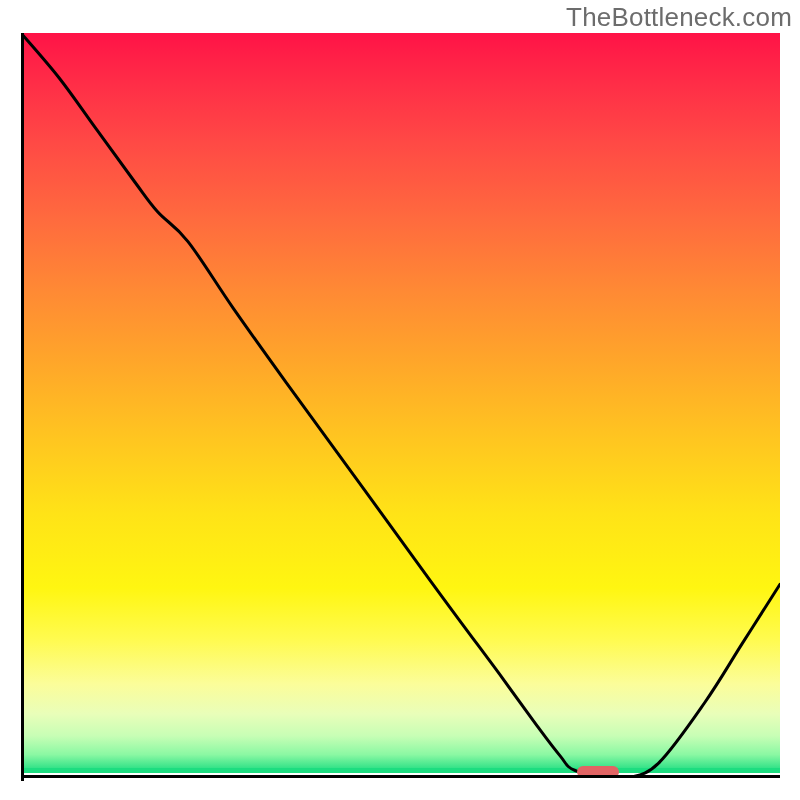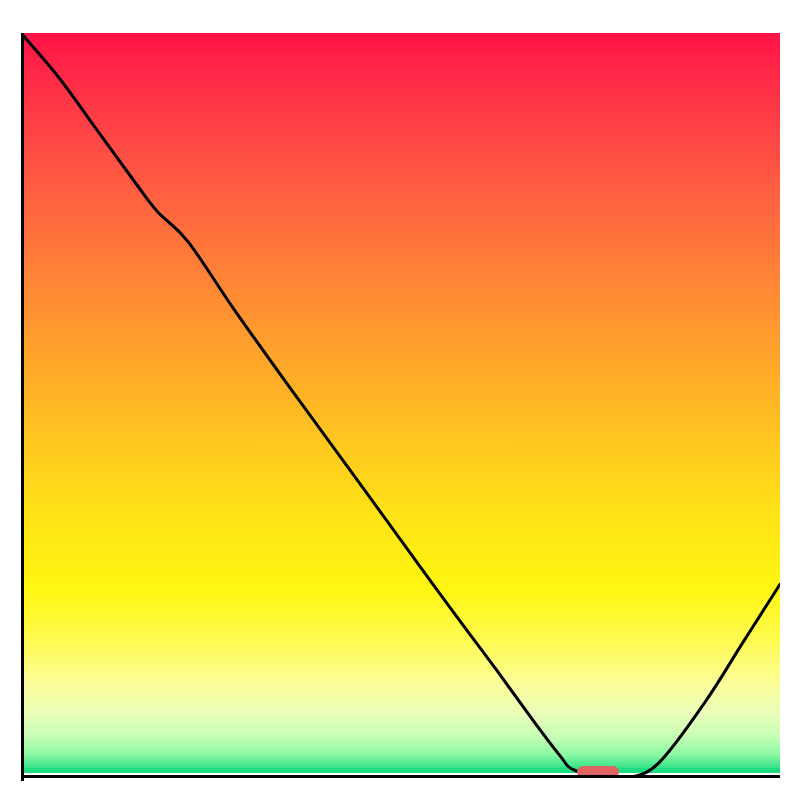--- a/index.html
+++ b/index.html
@@ -99,20 +99,21 @@
     top: 33px;
     width: 3px;
     height: 748px;
   }
 </style>
 </head>
 <body>
 
 <div class="chart-wrap">
 
+  <div class="watermark">TheBottleneck.com</div>
 
   <div class="plot-area">
 
     <div class="gradient-bg"></div>
 
     <div class="green-strip"></div>
 
     <svg class="curve" viewBox="0 0 759 745" preserveAspectRatio="none">
       <path id="curve-path" d="M 0.0 0.0 C 6.8 8.0, 24.3 27.3, 38.0 44.7 C 51.6 62.1, 62.2 78.1, 75.9 96.9 C 89.6 115.6, 102.9 134.2, 113.8 149.0 C 124.8 163.8, 127.1 168.1, 136.6 178.8 C 146.2 189.5, 153.3 191.2, 167.0 208.6 C 180.6 226.0, 194.8 250.2, 212.5 275.6 C 230.3 301.1, 242.4 318.0, 265.6 350.1 C 288.9 382.3, 314.2 416.9, 341.6 454.4 C 368.9 492.0, 392.9 525.2, 417.5 558.8 C 442.0 592.3, 460.4 616.6, 478.2 640.7 C 495.9 664.8, 505.2 678.1, 516.1 692.9 C 527.0 707.6, 532.1 714.6, 538.9 722.6 C 545.7 730.7, 544.5 733.5, 554.1 737.5 C 563.6 741.6, 582.5 743.7, 592.0 745.0 C 601.6 746.3, 599.0 747.7, 607.2 745.0 C 615.4 742.3, 623.9 743.5, 637.6 730.1 C 651.2 716.7, 668.1 692.0, 683.1 670.5 C 698.1 649.0, 707.4 632.4, 721.0 610.9 C 734.7 589.4, 752.2 562.0, 759.0 551.3" stroke="#000" stroke-width="3" fill="none" stroke-linecap="round" stroke-linejoin="round"></path>
     </svg>

